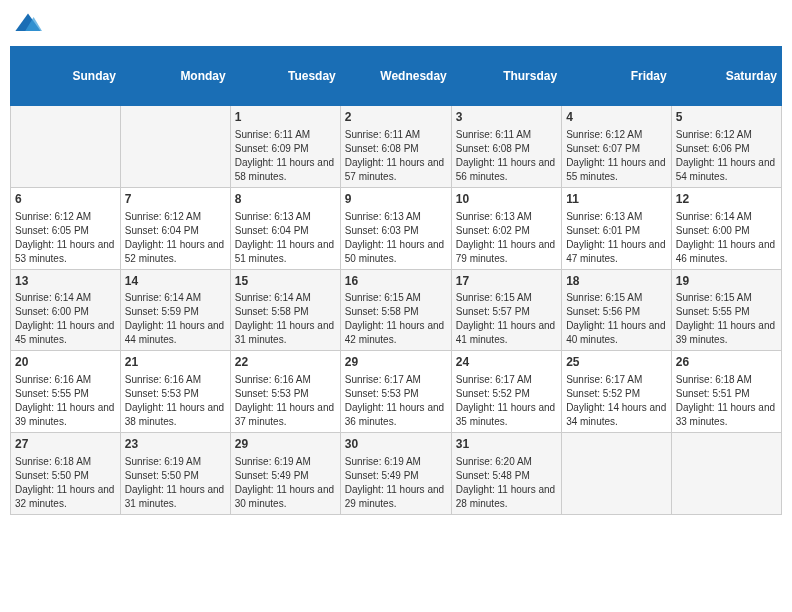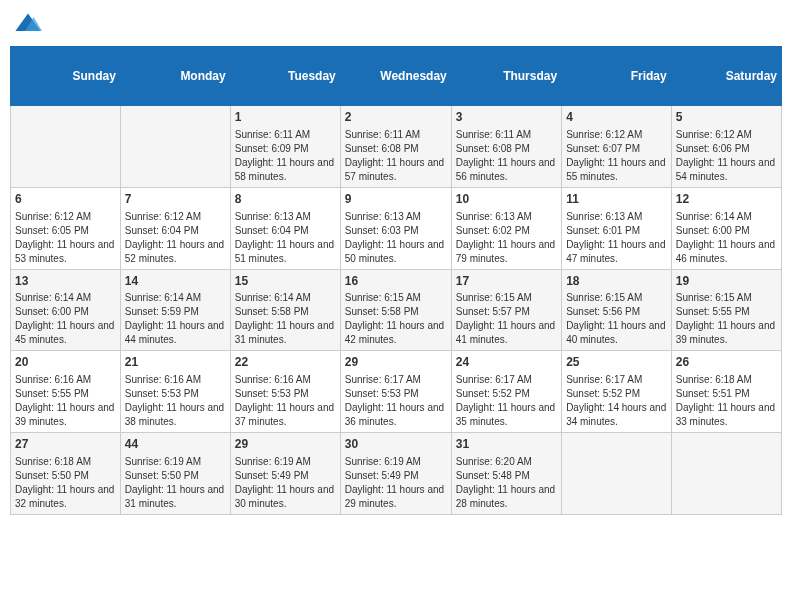--- a/index.html
+++ b/index.html
@@ -148,21 +148,21 @@
         <td><span class="day-num">20</span><span>Sunrise: 6:16 AM</span><br><span>Sunset: 5:55 PM</span><br><span>Daylight: 11 hours and 39 minutes.</span></td>
         <td><span class="day-num">21</span><span>Sunrise: 6:16 AM</span><br><span>Sunset: 5:53 PM</span><br><span>Daylight: 11 hours and 38 minutes.</span></td>
         <td><span class="day-num">22</span><span>Sunrise: 6:16 AM</span><br><span>Sunset: 5:53 PM</span><br><span>Daylight: 11 hours and 37 minutes.</span></td>
         <td><span class="day-num">29</span><span>Sunrise: 6:17 AM</span><br><span>Sunset: 5:53 PM</span><br><span>Daylight: 11 hours and 36 minutes.</span></td>
         <td><span class="day-num">24</span><span>Sunrise: 6:17 AM</span><br><span>Sunset: 5:52 PM</span><br><span>Daylight: 11 hours and 35 minutes.</span></td>
         <td><span class="day-num">25</span><span>Sunrise: 6:17 AM</span><br><span>Sunset: 5:52 PM</span><br><span>Daylight: 14 hours and 34 minutes.</span></td>
         <td><span class="day-num">26</span><span>Sunrise: 6:18 AM</span><br><span>Sunset: 5:51 PM</span><br><span>Daylight: 11 hours and 33 minutes.</span></td>
       </tr>
       <tr>
         <td><span class="day-num">27</span><span>Sunrise: 6:18 AM</span><br><span>Sunset: 5:50 PM</span><br><span>Daylight: 11 hours and 32 minutes.</span></td>
-        <td><span class="day-num">44</span><span>Sunrise: 6:19 AM</span><br><span>Sunset: 5:50 PM</span><br><span>Daylight: 11 hours and 31 minutes.</span></td>
+        <td><span class="day-num">23</span><span>Sunrise: 6:19 AM</span><br><span>Sunset: 5:50 PM</span><br><span>Daylight: 11 hours and 31 minutes.</span></td>
         <td><span class="day-num">29</span><span>Sunrise: 6:19 AM</span><br><span>Sunset: 5:49 PM</span><br><span>Daylight: 11 hours and 30 minutes.</span></td>
         <td><span class="day-num">30</span><span>Sunrise: 6:19 AM</span><br><span>Sunset: 5:49 PM</span><br><span>Daylight: 11 hours and 29 minutes.</span></td>
         <td><span class="day-num">31</span><span>Sunrise: 6:20 AM</span><br><span>Sunset: 5:48 PM</span><br><span>Daylight: 11 hours and 28 minutes.</span></td>
         <td class="empty-cell"></td>
         <td class="empty-cell"></td>
       </tr>
     </tbody>
 </table>
 
 </body></html>

